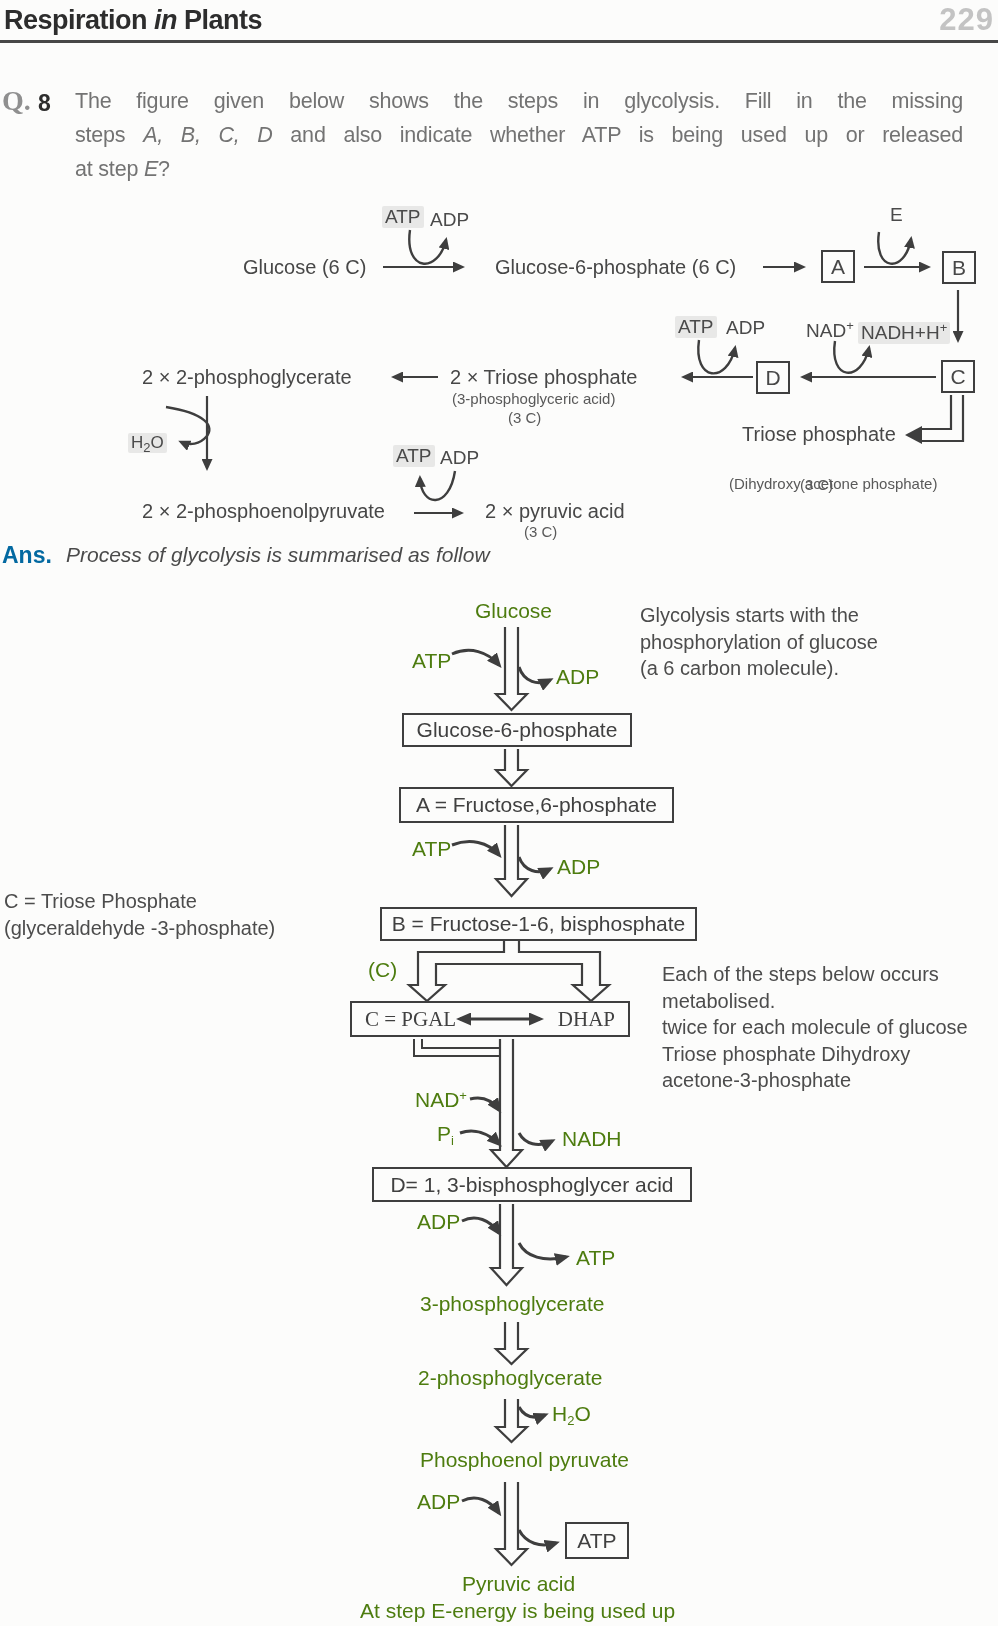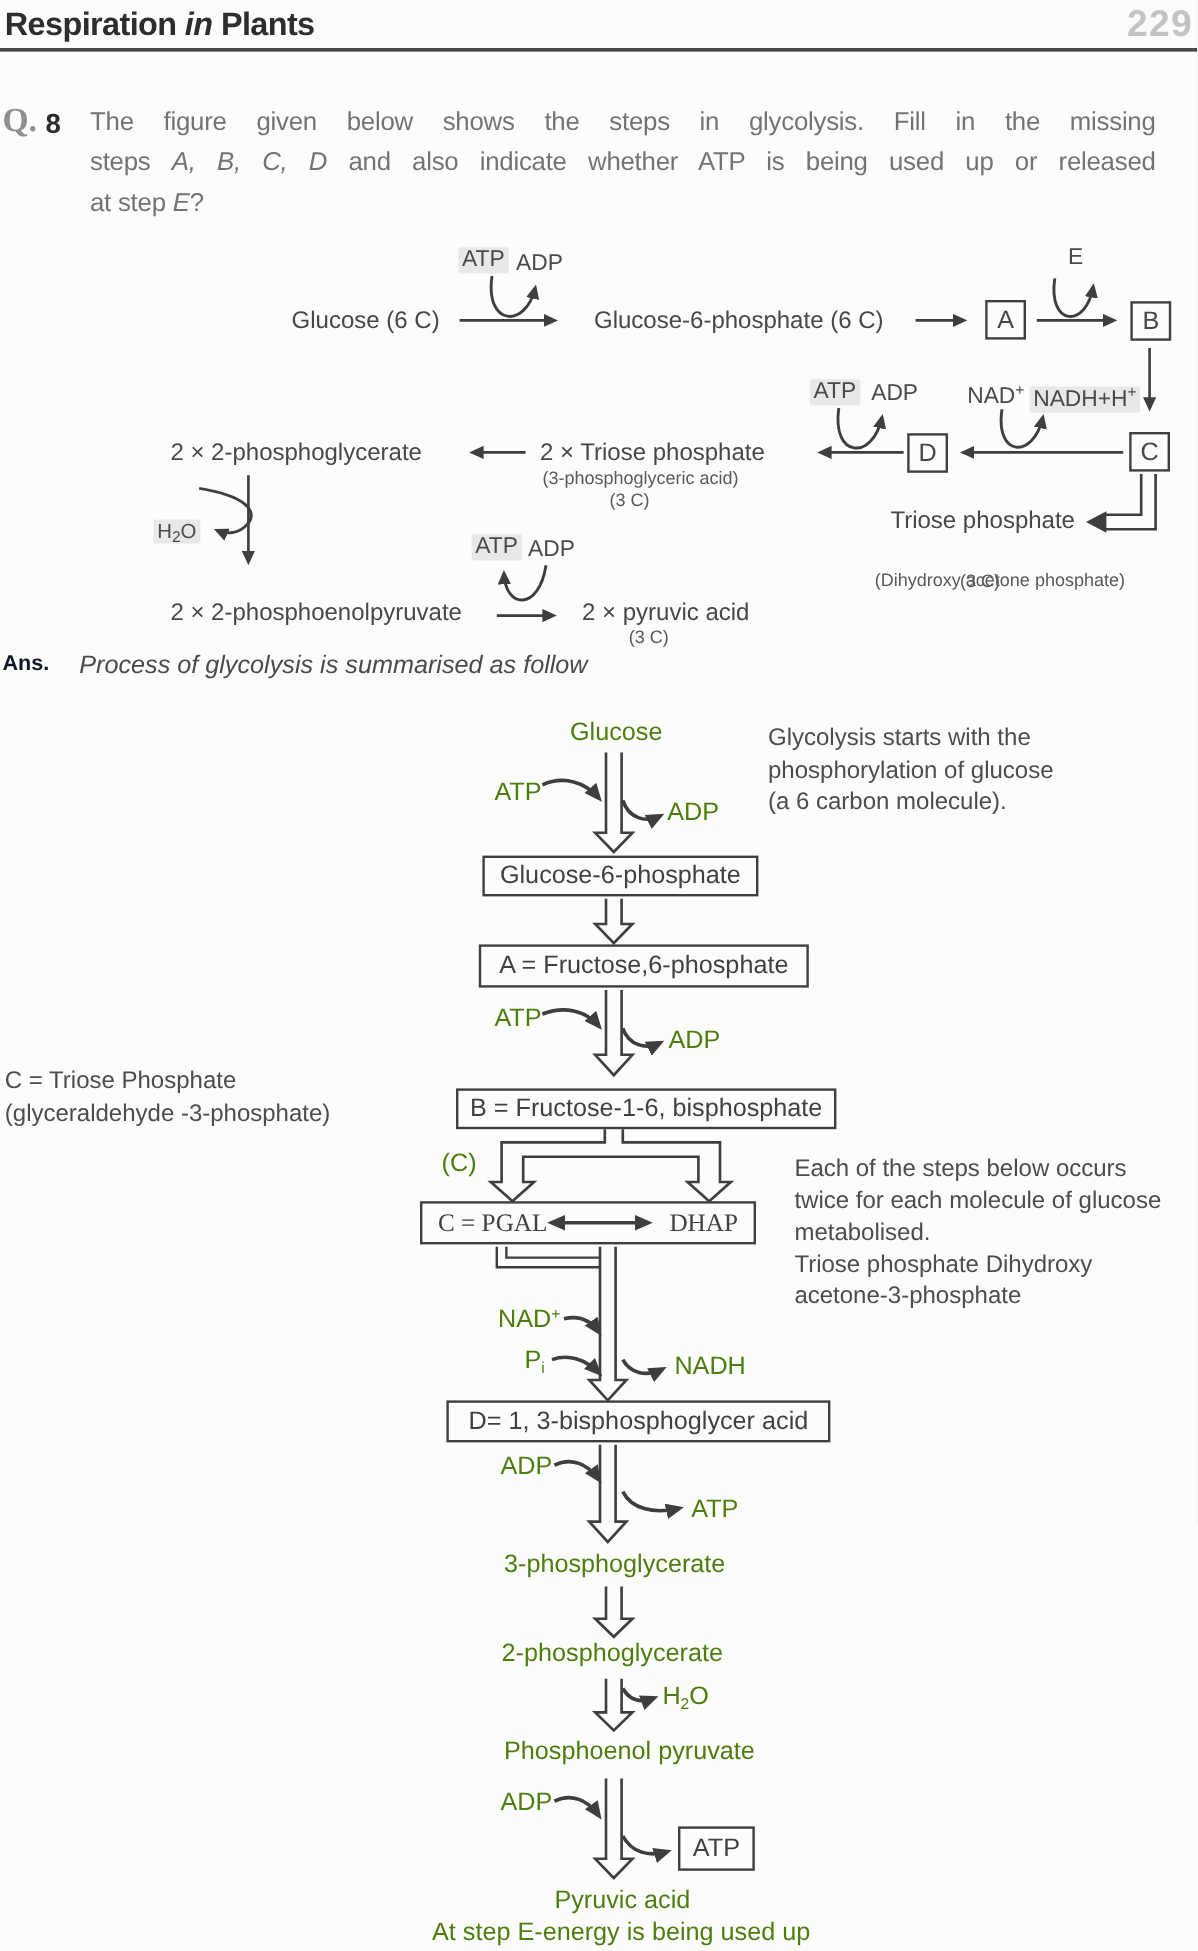--- a/index.html
+++ b/index.html
@@ -22,21 +22,21 @@
   
   .lbl{font-size:20px;color:#474747;white-space:nowrap;}
   .lb2{font-size:19px;color:#4a4a4a;white-space:nowrap;}
   .sm{font-size:15px;color:#595959;white-space:nowrap;}
   .hl{background:#e8e8e7;padding:0 3px;border-radius:2px;}
   .sp{font-size:13px;position:relative;top:-7px;}
   .sb{font-size:13px;position:relative;top:4px;}
   .bx{width:34px;height:33px;border:2px solid #3f3f3f;display:flex;align-items:center;justify-content:center;
       font-size:21px;color:#474747;background:transparent;box-sizing:border-box;}
   
-  .ansl{font-size:18px;font-weight:bold;color:#0f172a;}
+  .ansl{font-size:23px;font-weight:bold;color:#0369a1;}
   .intro{font-size:21px;font-style:italic;color:#4a4a4a;white-space:nowrap;}
   .fbox{border:2px solid #3f3f3f;display:flex;align-items:center;justify-content:center;
         font-size:21px;color:#404040;white-space:nowrap;background:transparent;box-sizing:border-box;}
   .flbl{font-size:21px;color:#4d7c0f;white-space:nowrap;}
   .note{font-size:20px;color:#4c4c4c;line-height:26.5px;white-space:nowrap;}
 </style>
 </head>
 <body>
 
 <div class="page">
@@ -187,22 +187,22 @@
 
   <div class="abs z2 flbl" style="left:368px;top:958px;">(C)</div>
 
   <div class="abs z2 fbox" style="left:350px;top:1001px;width:280px;height:36px;justify-content:space-between;padding:0 13px;font-family:Liberation Serif, serif;">
     <span>C = PGAL</span>
     <span>DHAP</span>
   </div>
 
   <div class="abs z2 note" style="left:662px;top:961px;">
     <div>Each of the steps below occurs</div>
+    <div>metabolised.</div>
     <div>twice for each molecule of glucose</div>
-    <div>metabolised.</div>
     <div>Triose phosphate Dihydroxy</div>
     <div>acetone-3-phosphate</div>
   </div>
 
   <div class="abs z2 flbl" style="left:415px;top:1088px;"><span>NAD</span><span class="sp">+</span></div>
   <div class="abs z2 flbl" style="left:437px;top:1122px;"><span>P</span><span class="sb">i</span></div>
   <div class="abs z2 flbl" style="left:562px;top:1127px;">NADH</div>
 
   <div class="abs z2 fbox" style="left:372px;top:1167px;width:320px;height:35px;">D= 1, 3-bisphosphoglycer acid</div>
 

